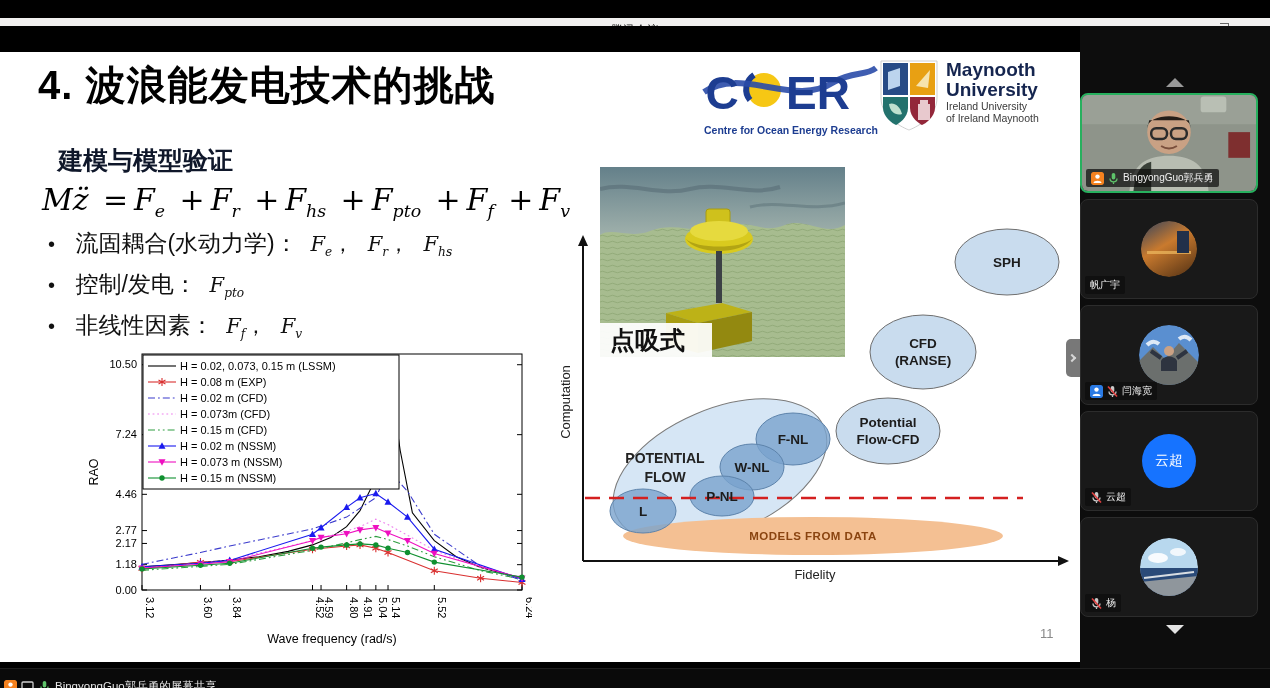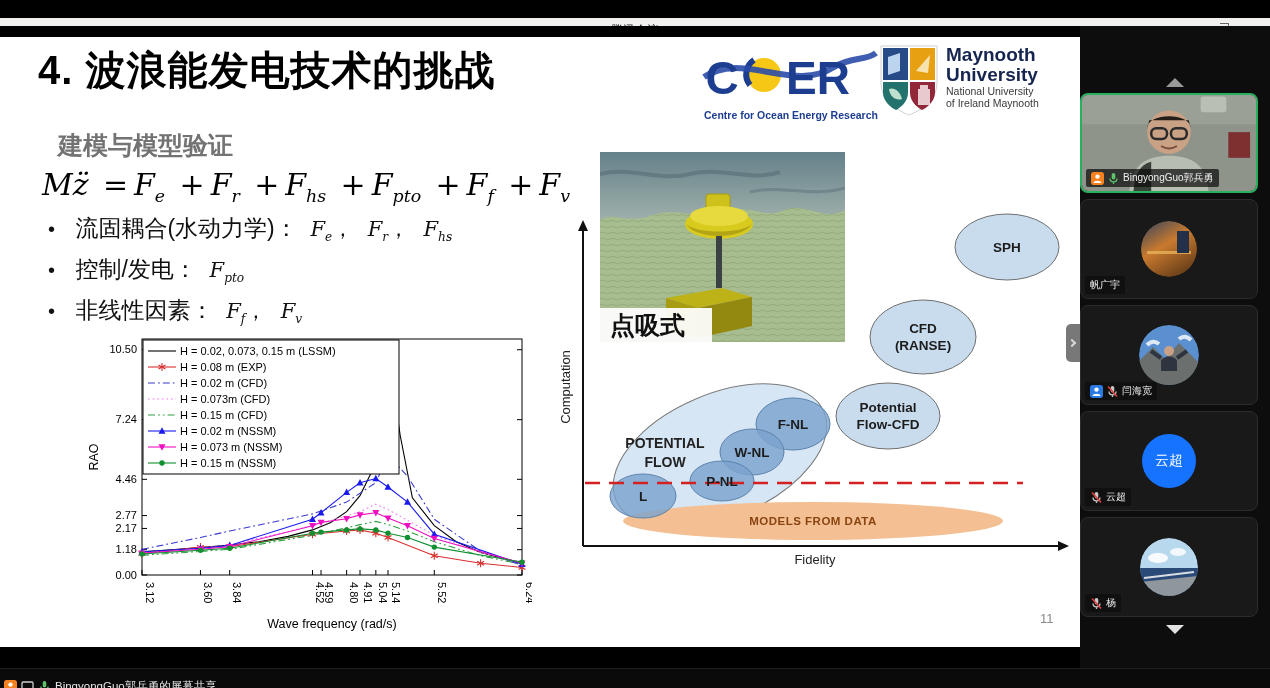--- a/index.html
+++ b/index.html
@@ -15,25 +15,25 @@
   .tbc { width:30px; height:26px; display:flex; align-items:center; justify-content:center; cursor:pointer; }
   .ic-min { width:11px; height:2px; background:#666; }
   .ic-restore { width:9px; height:9px; border:1.5px solid #666; position:relative; }
   .ic-restore:before { content:""; position:absolute; left:2px; top:-5px; width:8px; height:8px; border:1.5px solid #666; border-bottom:none; border-left:none; }
   .ic-close { position:relative; width:12px; height:12px; }
   .ic-close:before, .ic-close:after { content:""; position:absolute; left:5px; top:0; width:1.6px; height:14px; background:#666; }
   .ic-close:before { transform:rotate(45deg); } .ic-close:after { transform:rotate(-45deg); }
 
   
   .stage { position:absolute; left:0; top:26px; width:1270px; height:642px; background:#000; display:flex; }
-  .slide-col { width:1080px; height:642px; padding-top:11px; }
+  .slide-col { width:1080px; height:642px; padding-top:26px; }
   .slide { position:relative; width:1080px; height:610px; background:#fff; overflow:hidden; }
 
   .slide-title { position:absolute; left:38px; top:6px; font-size:40px; font-weight:bold; color:#000; letter-spacing:1px; }
-  .slide-subtitle { position:absolute; left:58px; top:92px; font-size:25px; font-weight:bold; color:#737373; }
+  .slide-subtitle { position:absolute; left:58px; top:92px; font-size:25px; font-weight:bold; color:#0f172a; }
 
   .equation { position:absolute; left:42px; top:130px; font-size:30px; color:#000; white-space:nowrap; }
   .eqi { font-family:"DejaVu Serif", serif; font-style:italic; }
   .equation sub, .fterm sub { font-family:"DejaVu Serif", serif; font-style:italic; font-size:0.58em; }
   .eq-op { font-family:"DejaVu Serif", serif; padding:0 6px; }
 
   .bullets { position:absolute; left:48px; top:176px; list-style:none; }
   .bullets li { font-size:23px; color:#111; margin-bottom:10px; white-space:nowrap; }
   .bullets li:before { content:"•"; margin-right:14px; font-size:20px; }
   .fterm { font-family:"DejaVu Serif", serif; font-style:italic; font-size:21px; }
@@ -123,21 +123,21 @@
             <path d="M3,37 H28 V48 C28,58 18,64 16,65 C13,64 3,57 3,48 Z" fill="#23726d"></path>
             <path d="M30,37 H55 V48 C55,57 45,64 42,65 C40,64 30,58 30,48 Z" fill="#93273a"></path>
             <path d="M8,12 L20,8 L20,26 L8,30 Z" fill="#bcd4ee"></path>
             <path d="M36,26 L50,10 L48,28 Z" fill="#f6e3ae"></path>
             <path d="M9,44 C14,42 20,46 22,54 C16,56 10,52 9,44 Z" fill="#bfe0cf"></path>
             <path d="M38,44 H50 V60 H38 Z M40,40 H48 V44 H40 Z" fill="#e8c9ce"></path>
           </svg>
           <div class="mu-text">
             <span class="mu-name">Maynooth</span>
             <span class="mu-name">University</span>
-            <span class="mu-sub">National University</span>
+            <span class="mu-sub">Ireland University</span>
             <span class="mu-sub">of Ireland Maynooth</span>
           </div>
         </div>
 
         <div class="slide-subtitle">建模与模型验证</div>
 
         <div class="equation">
           <span class="eqi">M</span><span class="eqi">z̈</span>
           <span class="eq-op">=</span><span class="eqi">F</span><sub>e</sub>
           <span class="eq-op">+</span><span class="eqi">F</span><sub>r</sub>

